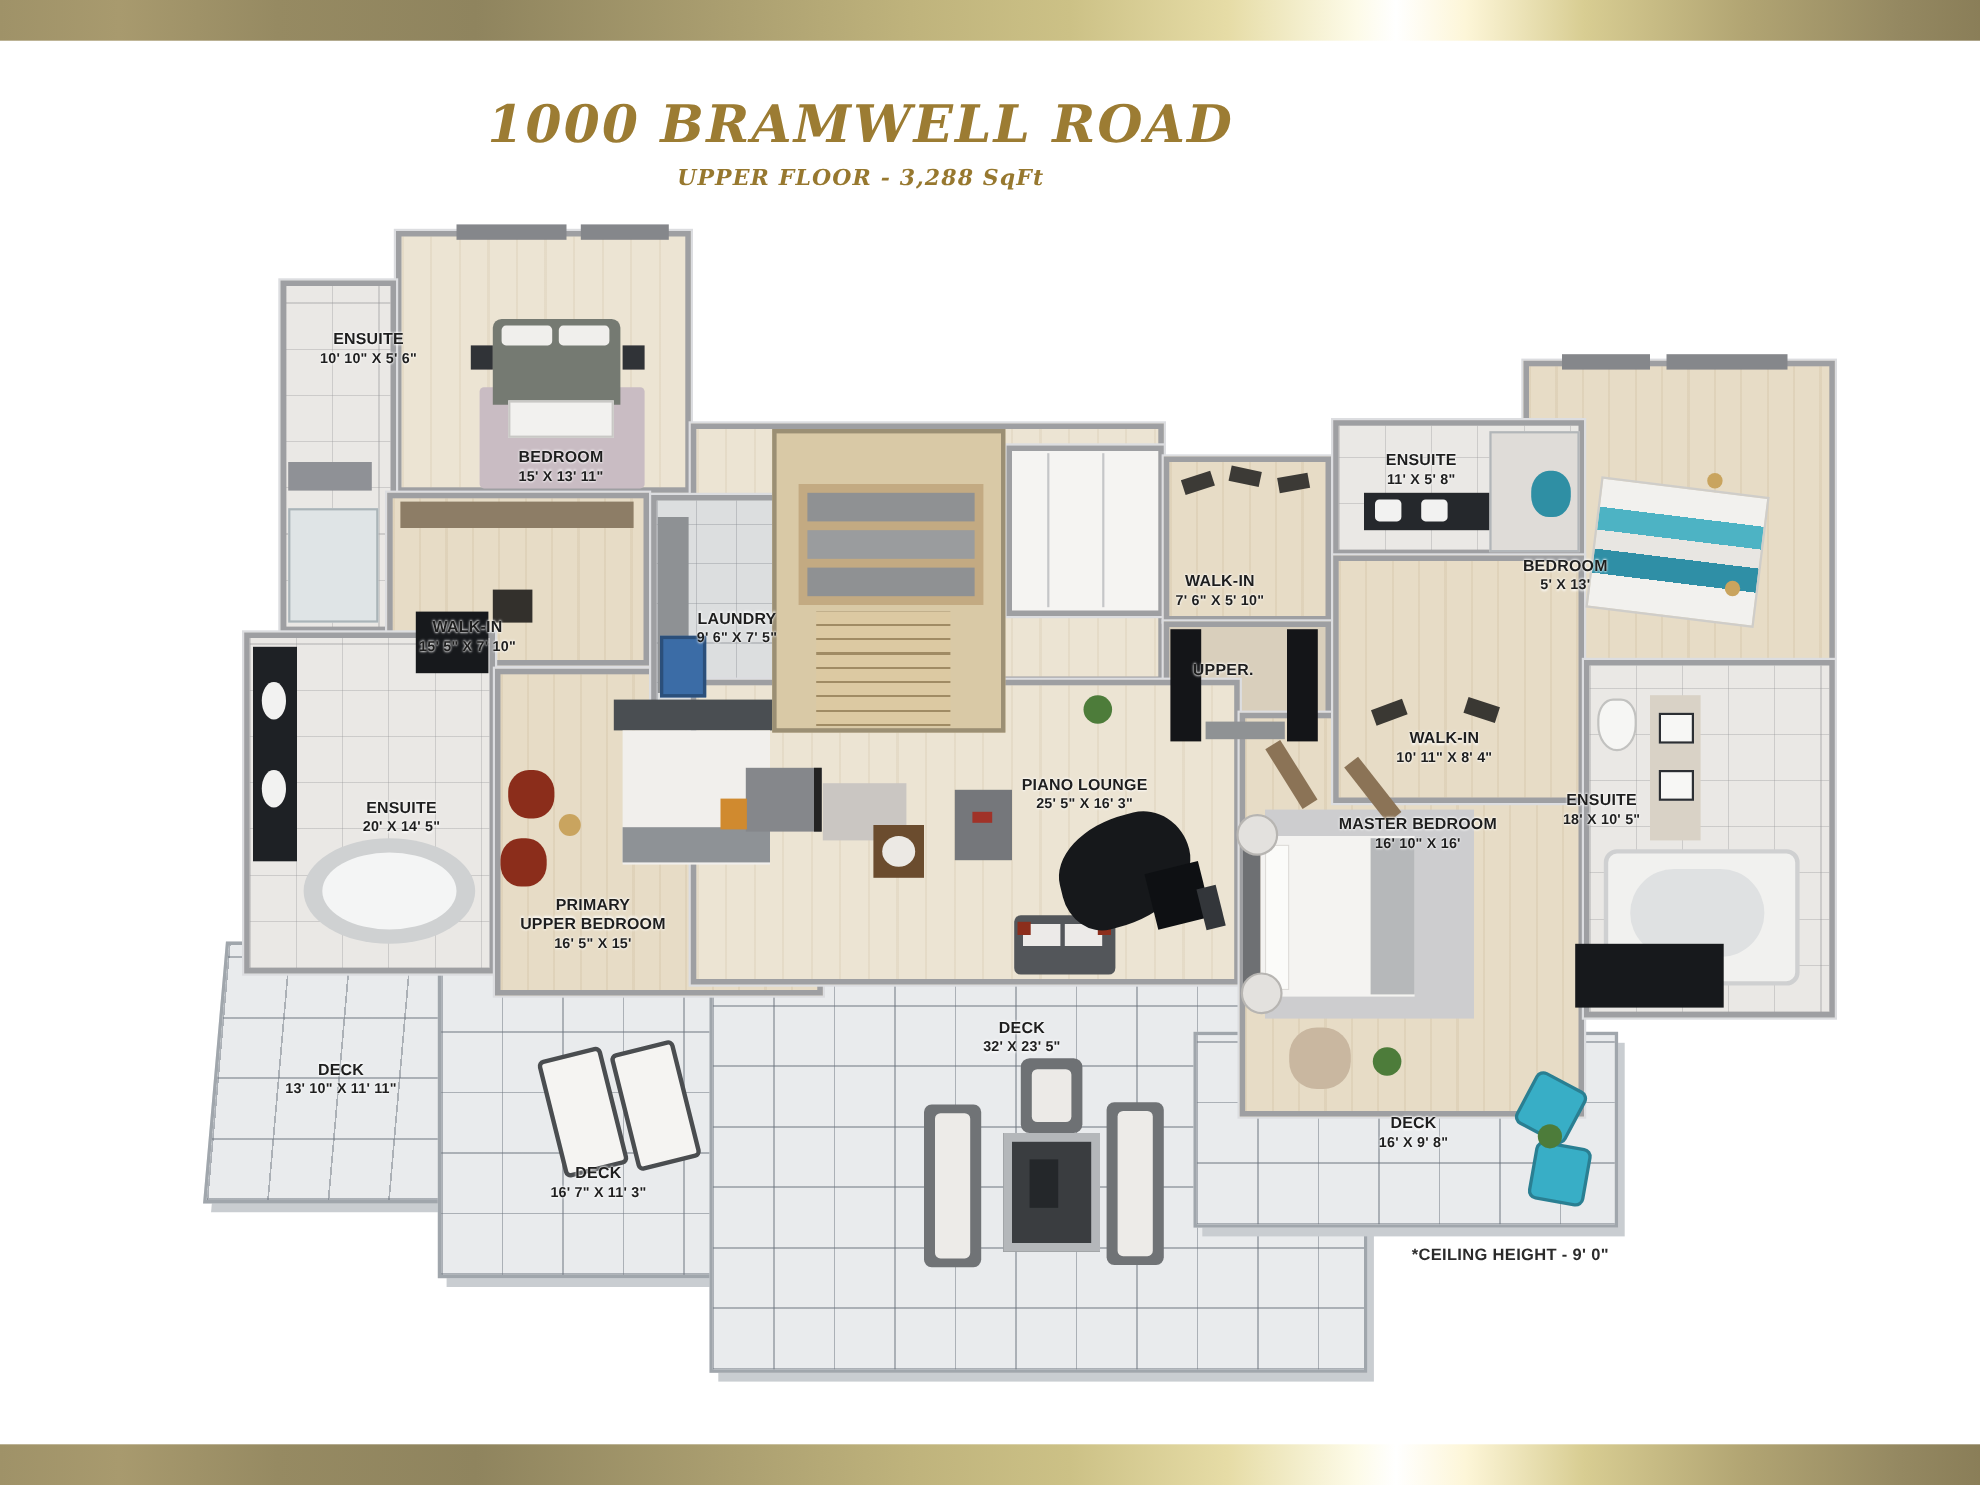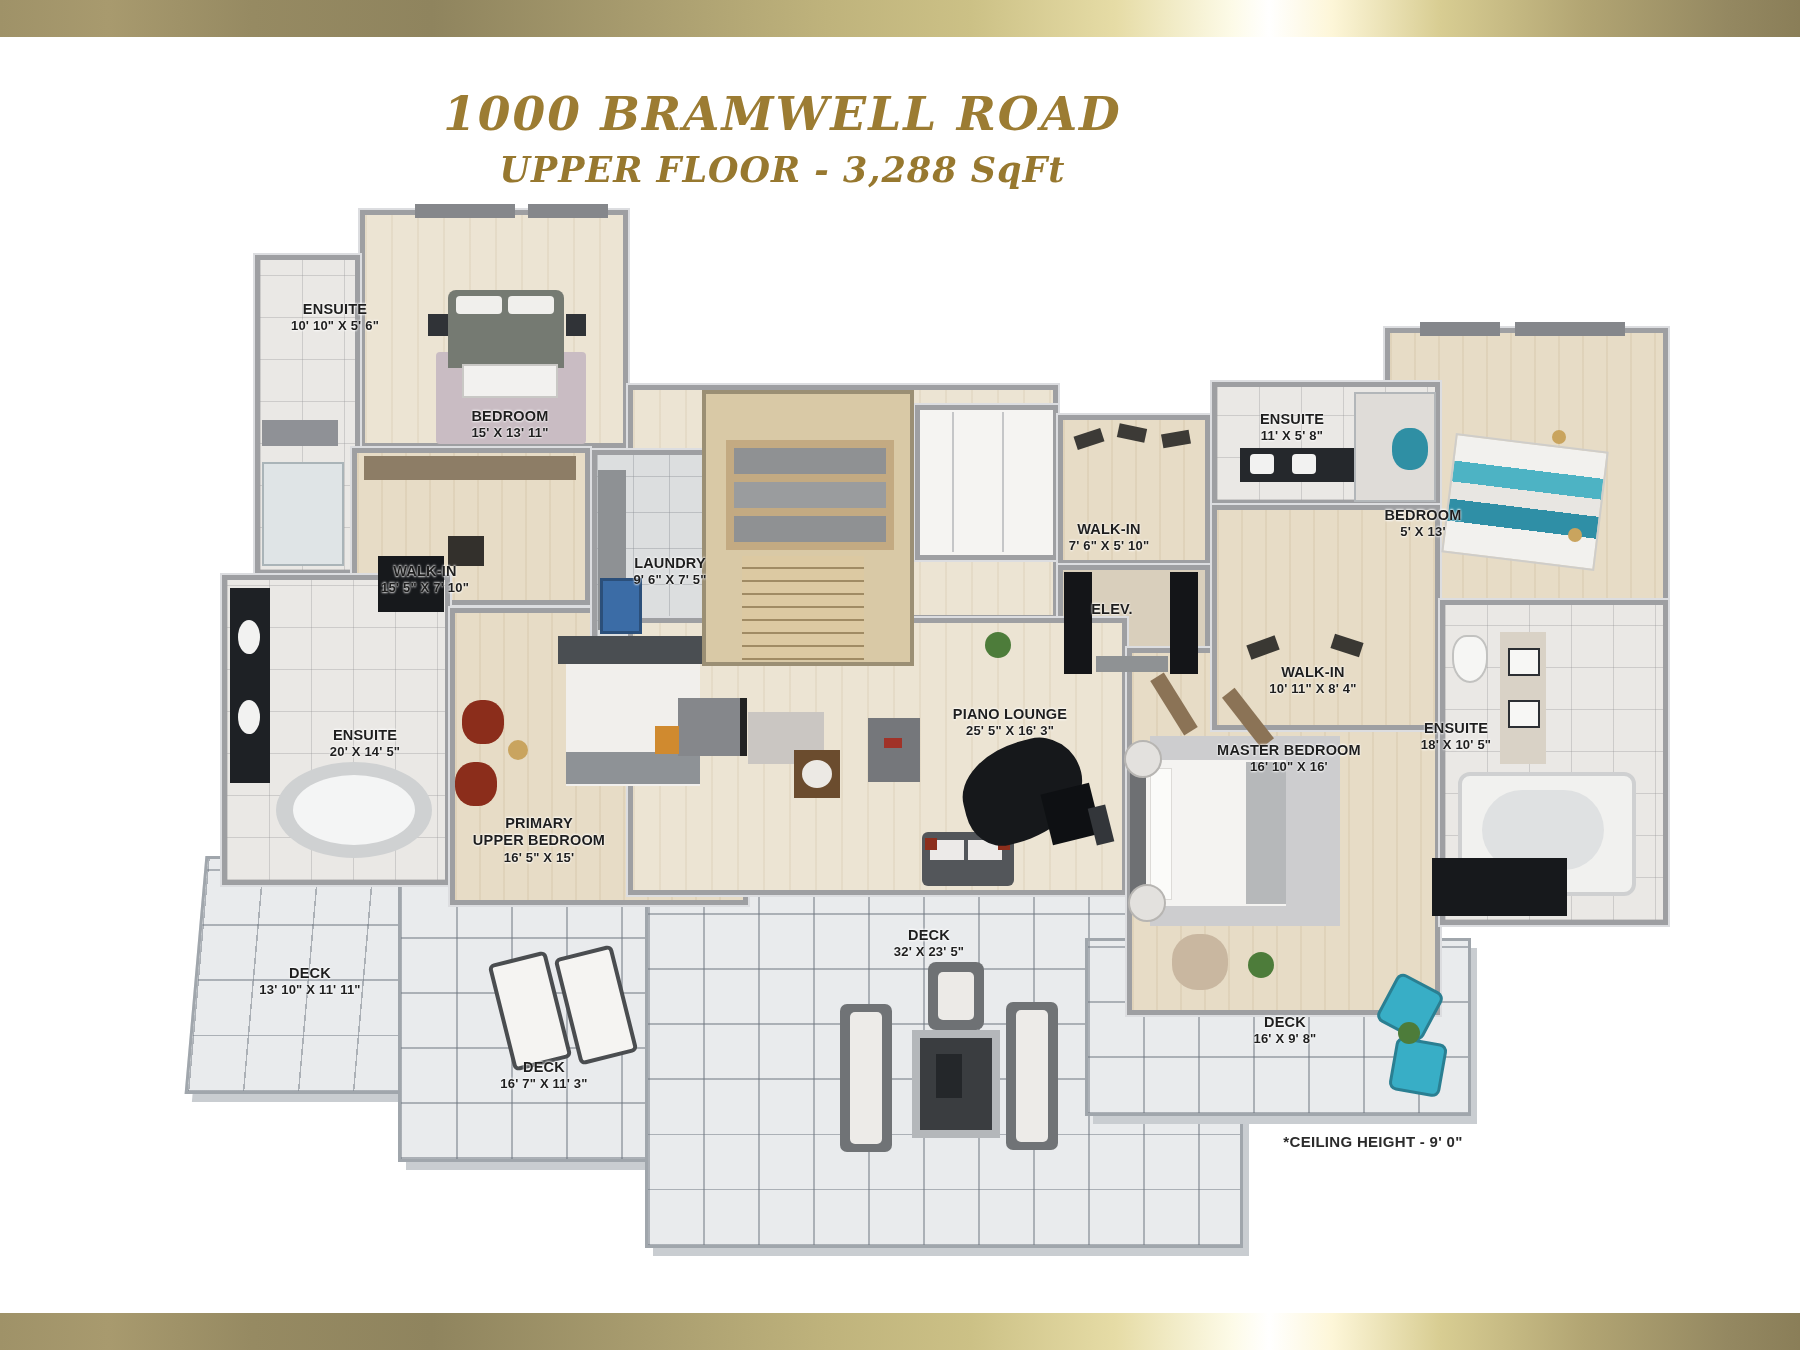--- a/index.html
+++ b/index.html
@@ -6,21 +6,21 @@
   .canvas{position:relative;width:1800px;height:1350px;background:#ffffff;overflow:hidden;
           font-family:"Liberation Sans",sans-serif;}
   .goldbar{position:absolute;left:0;width:1800px;height:37px;z-index:30;
     background:linear-gradient(90deg,#9f9268 0%,#a89a6e 6%,#968a62 14%,#8f845e 24%,
       #a99d6f 36%,#bfb37c 46%,#ccc186 54%,#e6dca6 62%,#fdfbe8 68.5%,#ffffff 70.5%,
       #fdf6d8 74%,#d8cd92 80%,#b2a573 88%,#948861 96%,#8a7e58 100%);}
   .hdr{position:absolute;left:0;top:86px;width:1565px;text-align:center;z-index:25;}
   .hdr h1{margin:0;font-family:"DejaVu Serif",serif;font-style:italic;font-weight:bold;
           font-size:47px;letter-spacing:2px;color:#9c7c33;}
   .hdr h2{margin:8px 0 0;font-family:"DejaVu Serif",serif;font-style:italic;font-weight:bold;
-          font-size:35px;letter-spacing:1px;color:#97782f;}
+          font-size:20px;letter-spacing:1px;color:#97782f;}
   .deck{position:absolute;z-index:1;border:3px solid #a0a6ac;box-shadow:7px 9px 0 -1px #c9cdd1;
     background:
       repeating-linear-gradient(90deg,rgba(110,118,128,.5) 0 1.5px,transparent 1.5px 55px),
       repeating-linear-gradient(0deg,rgba(110,118,128,.5) 0 1.5px,transparent 1.5px 55px),
       #e9ebed;}
   .room{position:absolute;z-index:3;border:5px solid #9e9fa2;box-shadow:0 0 0 2px #dcdde0;
         box-sizing:border-box;}
   .wood{background:repeating-linear-gradient(90deg,rgba(176,152,112,.14) 0 2px,transparent 2px 24px),#e7dcc6;}
   .woodlight{background:repeating-linear-gradient(90deg,rgba(176,152,112,.12) 0 2px,transparent 2px 26px),#ece4d3;}
   .tile{background:
@@ -216,23 +216,23 @@
       <div class="rlabel" style="left: 539px; top: 841px; max-width: 135px;">
         <div class="nm">PRIMARY
 UPPER BEDROOM</div>
         <div class="dm">16' 5" X 15'</div>
       </div>
       <div class="rlabel" style="left: 1109px; top: 538px; max-width: 130px;">
         <div class="nm">WALK-IN</div>
         <div class="dm">7' 6" X 5' 10"</div>
       </div>
       <div class="rlabel" style="left: 1112px; top: 610px; max-width: 90px;">
-        <div class="nm">ELEV.</div>
-      </div>
-      <div class="rlabel" style="left: 986px; top: 723px; max-width: 190px; margin-left: 24px;">
+        <div class="nm">UPPER.</div>
+      </div>
+      <div class="rlabel" style="left: 986px; top: 723px; max-width: 190px;">
         <div class="nm">PIANO LOUNGE</div>
         <div class="dm">25' 5" X 16' 3"</div>
       </div>
       <div class="rlabel" style="left: 1292px; top: 428px; max-width: 130px;">
         <div class="nm">ENSUITE</div>
         <div class="dm">11' X 5' 8"</div>
       </div>
       <div class="rlabel" style="left: 1423px; top: 524px; max-width: 120px;">
         <div class="nm">BEDROOM</div>
         <div class="dm">5' X 13'</div>

